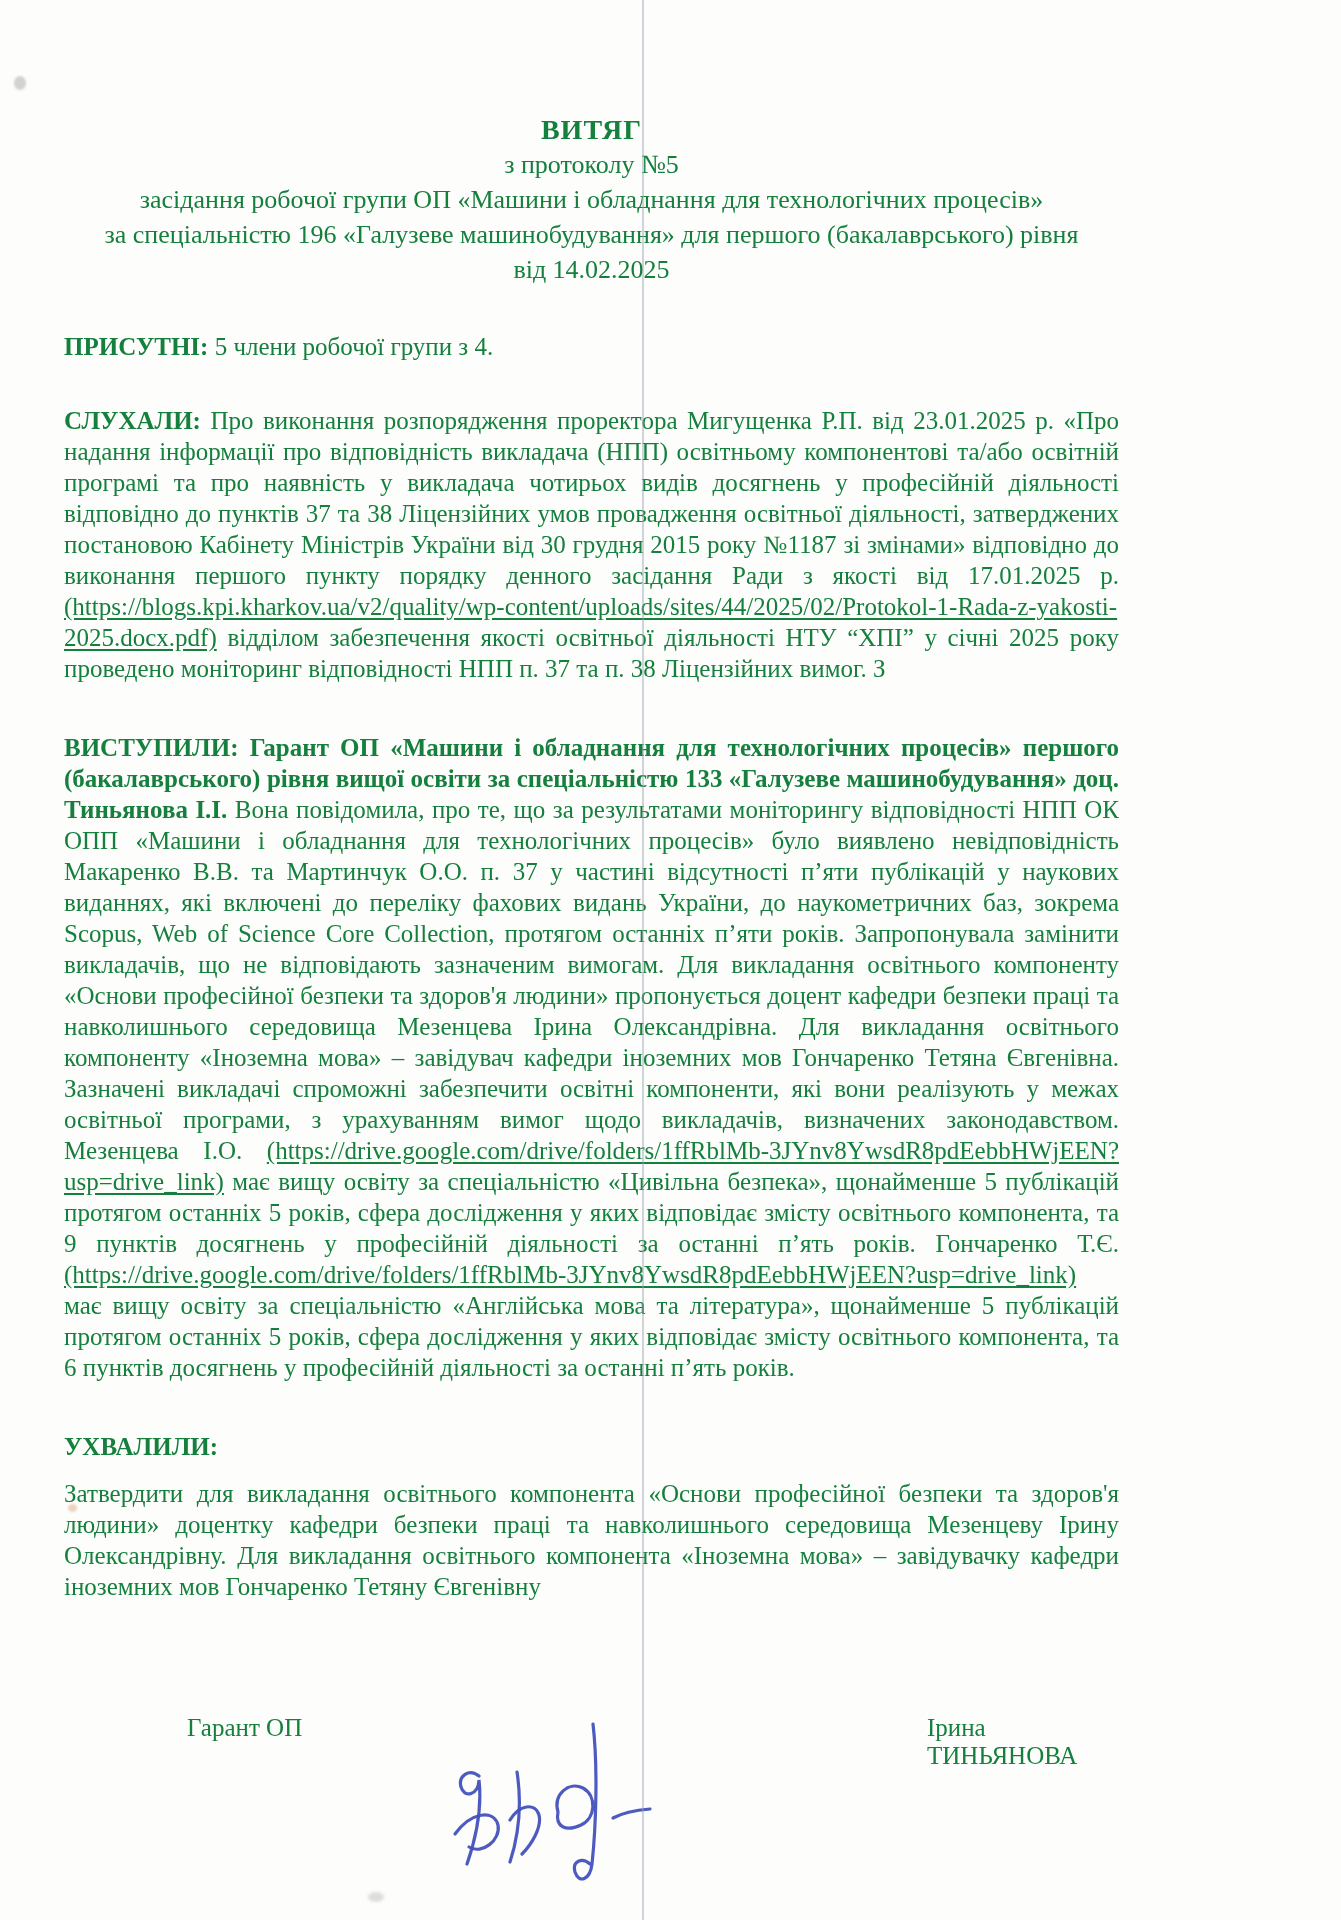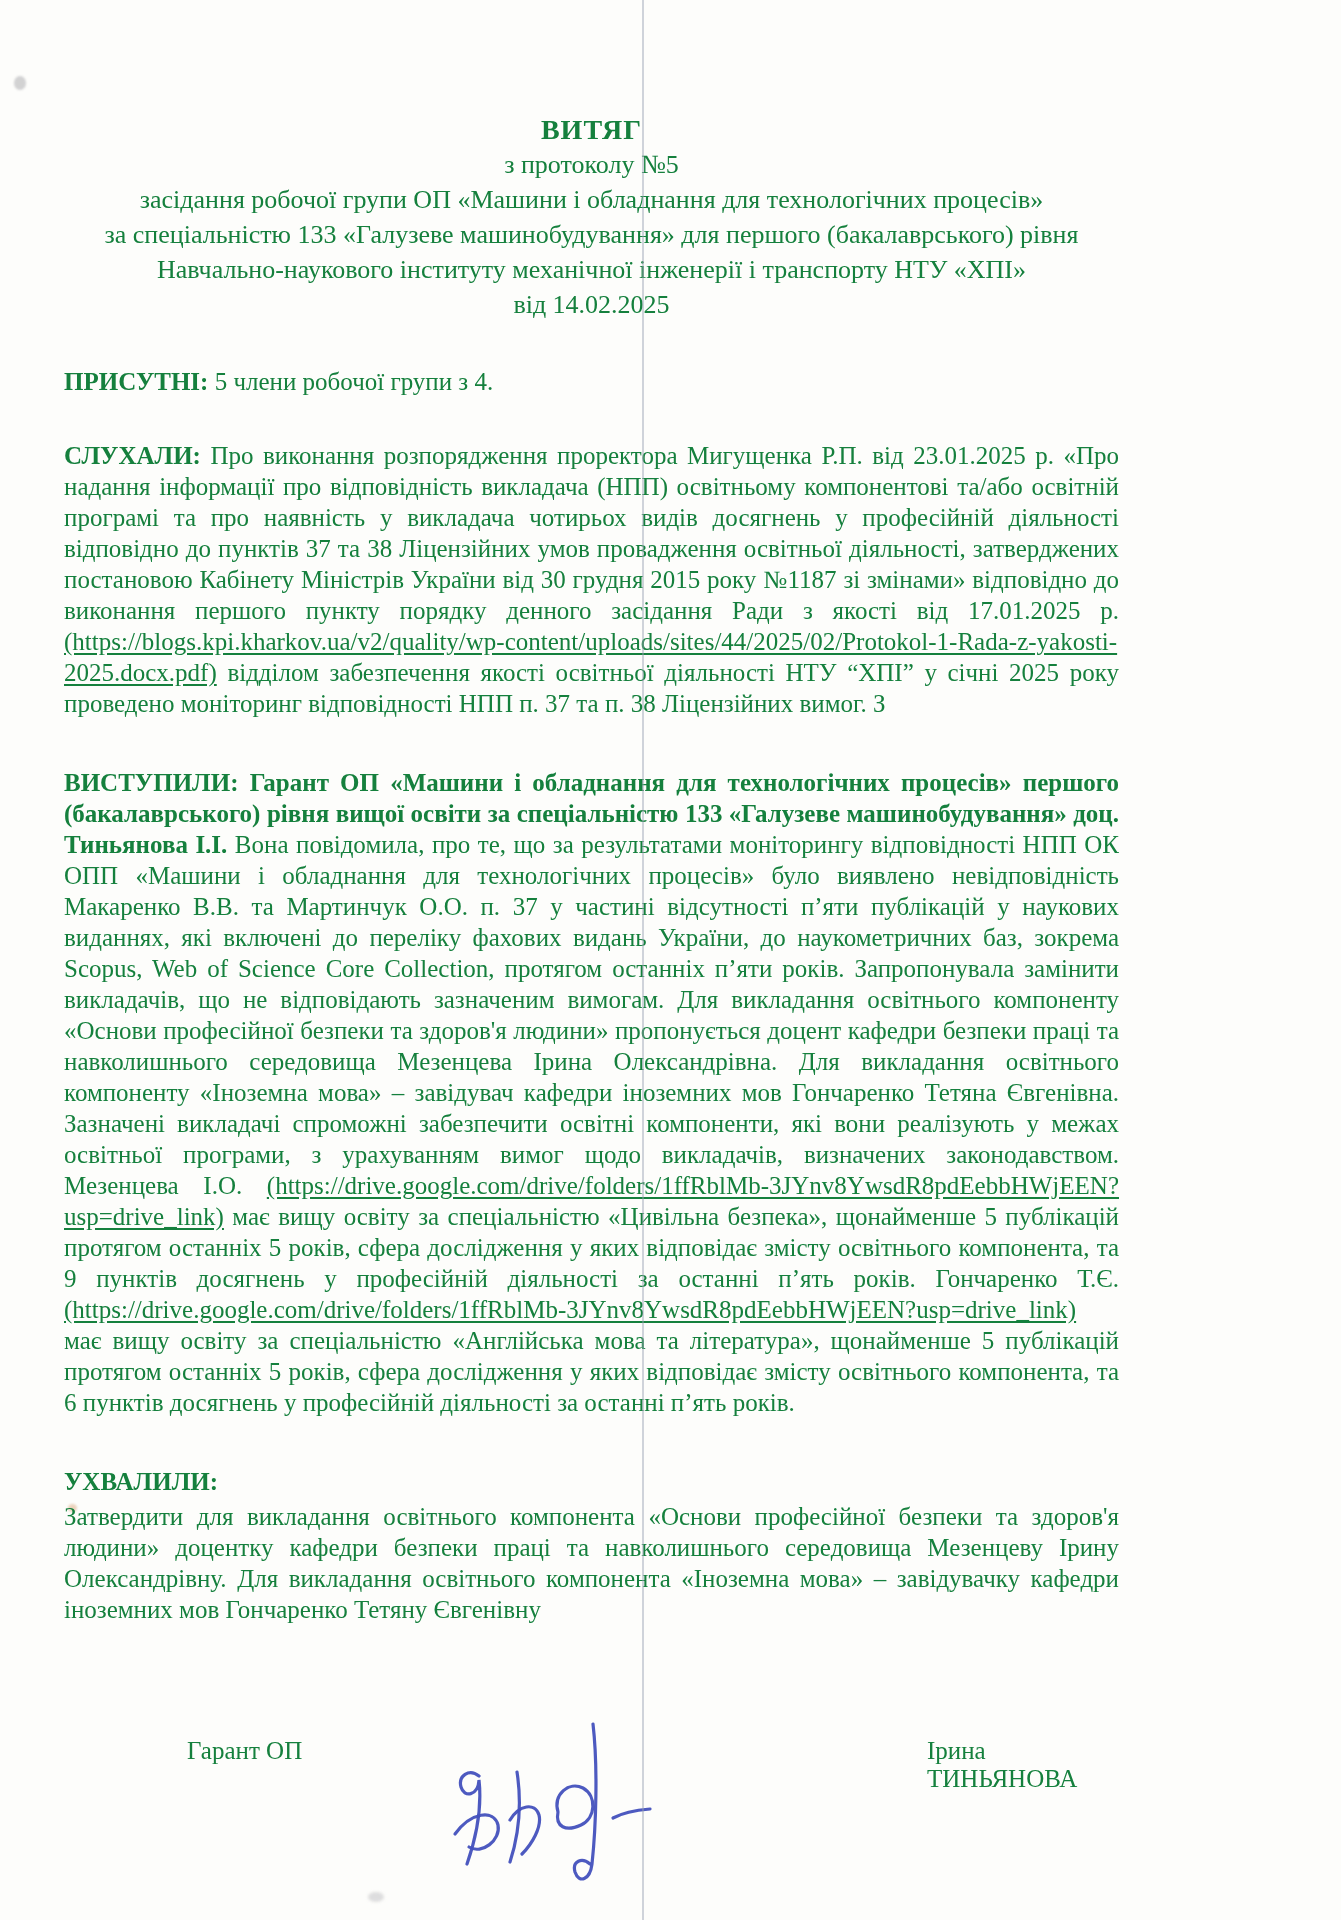--- a/index.html
+++ b/index.html
@@ -28,21 +28,21 @@
   .doc-title { font-weight:bold; font-size:28px; letter-spacing:1px; }
 
   p { margin:0; font-size:25px; line-height:31px; text-align:justify; }
   .b { font-weight:bold; }
   .link { text-decoration:underline; text-underline-offset:3px; overflow-wrap:anywhere; color:inherit; cursor:pointer; }
 
   .present  { margin-top:44px; }
   .heard    { margin-top:43px; }
   .spoke    { margin-top:48px; }
   .resolved-label { margin-top:48px; text-align:left; }
-  .resolved { margin-top:4px; }
+  .resolved { margin-top:16px; }
 
   .sig-row { position:relative; margin-top:112px; height:42px; font-size:25px; }
   .sig-role { position:absolute; left:100px; top:0;margin-left:23px; }
   .sig-name { position:absolute; left:863px; top:0; }
 
   .signature-svg { position:absolute; left:445px; top:1712px; pointer-events:none; }
   .signature-svg path { fill:none; stroke:#4351bd; stroke-width:3.2; stroke-linecap:round; opacity:0.95; }
 </style>
 </head>
 <body>
@@ -52,22 +52,21 @@
   <div class="artifact a1"></div>
   <div class="artifact a2"></div>
   <div class="artifact a3"></div>
 
   <div class="content">
 
     <div class="doc-header">
       <div class="doc-title">ВИТЯГ</div>
       <div>з протоколу №5</div>
       <div>засідання робочої групи ОП «Машини і обладнання для технологічних процесів»</div>
-      <div>за спеціальністю 133 «Галузеве машинобудування» для першого (бакалаврського) рівня</div>
-      <div>Навчально-наукового інституту механічної інженерії і транспорту НТУ «ХПІ»</div>
+      <div>за спеціальністю 196 «Галузеве машинобудування» для першого (бакалаврського) рівня</div>
       <div>від 14.02.2025</div>
     </div>
 
     <p class="present"><span class="b">ПРИСУТНІ:</span><span> 5 члени робочої групи з 4.</span></p>
 
     <p class="heard"><span class="b">СЛУХАЛИ:</span><span> Про виконання розпорядження проректора Мигущенка Р.П. від 23.01.2025 р. «Про надання інформації про відповідність викладача (НПП) освітньому компонентові та/або освітній програмі та про наявність у викладача чотирьох видів досягнень у професійній діяльності відповідно до пунктів 37 та 38 Ліцензійних умов провадження освітньої діяльності, затверджених постановою Кабінету Міністрів України від 30 грудня 2015 року №1187 зі змінами» відповідно до виконання першого пункту порядку денного засідання Ради з якості від 17.01.2025 р. </span><span class="link">(https://blogs.kpi.kharkov.ua/v2/quality/wp-content/uploads/sites/44/2025/02/Protokol-1-Rada-z-yakosti-2025.docx.pdf)</span><span> відділом забезпечення якості освітньої діяльності НТУ “ХПІ” у січні 2025 року проведено моніторинг відповідності НПП п. 37 та п. 38 Ліцензійних вимог. З</span></p>
 
     <p class="spoke"><span class="b">ВИСТУПИЛИ: Гарант ОП «Машини і обладнання для технологічних процесів» першого (бакалаврського) рівня вищої освіти за спеціальністю 133 «Галузеве машинобудування» доц. Тиньянова І.І.</span><span> Вона повідомила, про те, що за результатами моніторингу відповідності НПП ОК ОПП «Машини і обладнання для технологічних процесів» було виявлено невідповідність Макаренко В.В. та Мартинчук О.О. п. 37 у частині відсутності п’яти публікацій у наукових виданнях, які включені до переліку фахових видань України, до наукометричних баз, зокрема Scopus, Web of Science Core Collection, протягом останніх п’яти років. Запропонувала замінити викладачів, що не відповідають зазначеним вимогам. Для викладання освітнього компоненту «Основи професійної безпеки та здоров'я людини» пропонується доцент кафедри безпеки праці та навколишнього середовища Мезенцева Ірина Олександрівна. Для викладання освітнього компоненту «Іноземна мова» – завідувач кафедри іноземних мов Гончаренко Тетяна Євгенівна. Зазначені викладачі спроможні забезпечити освітні компоненти, які вони реалізують у межах освітньої програми, з урахуванням вимог щодо викладачів, визначених законодавством. Мезенцева І.О. </span><span class="link">(https://drive.google.com/drive/folders/1ffRblMb-3JYnv8YwsdR8pdEebbHWjEEN?usp=drive_link)</span><span> має вищу освіту за спеціальністю «Цивільна безпека», щонайменше 5 публікацій протягом останніх 5 років, сфера дослідження у яких відповідає змісту освітнього компонента, та 9 пунктів досягнень у професійній діяльності за останні п’ять років. Гончаренко Т.Є. </span><span class="link">(https://drive.google.com/drive/folders/1ffRblMb-3JYnv8YwsdR8pdEebbHWjEEN?usp=drive_link)</span><span> має вищу освіту за спеціальністю «Англійська мова та література», щонайменше 5 публікацій протягом останніх 5 років, сфера дослідження у яких відповідає змісту освітнього компонента, та 6 пунктів досягнень у професійній діяльності за останні п’ять років.</span></p>
 
     <p class="resolved-label b">УХВАЛИЛИ:</p>

